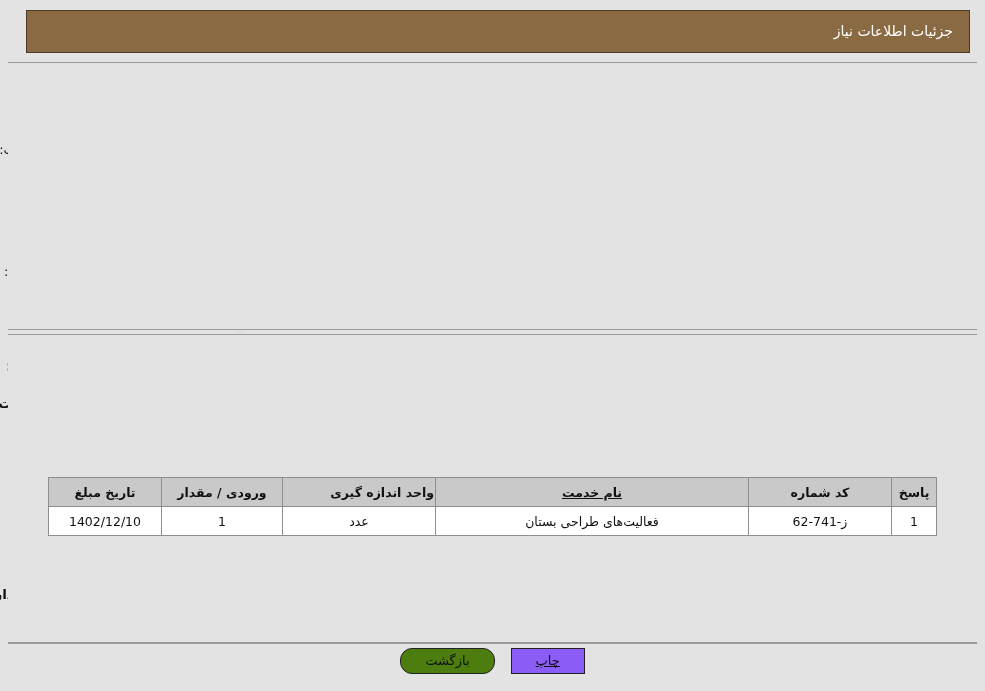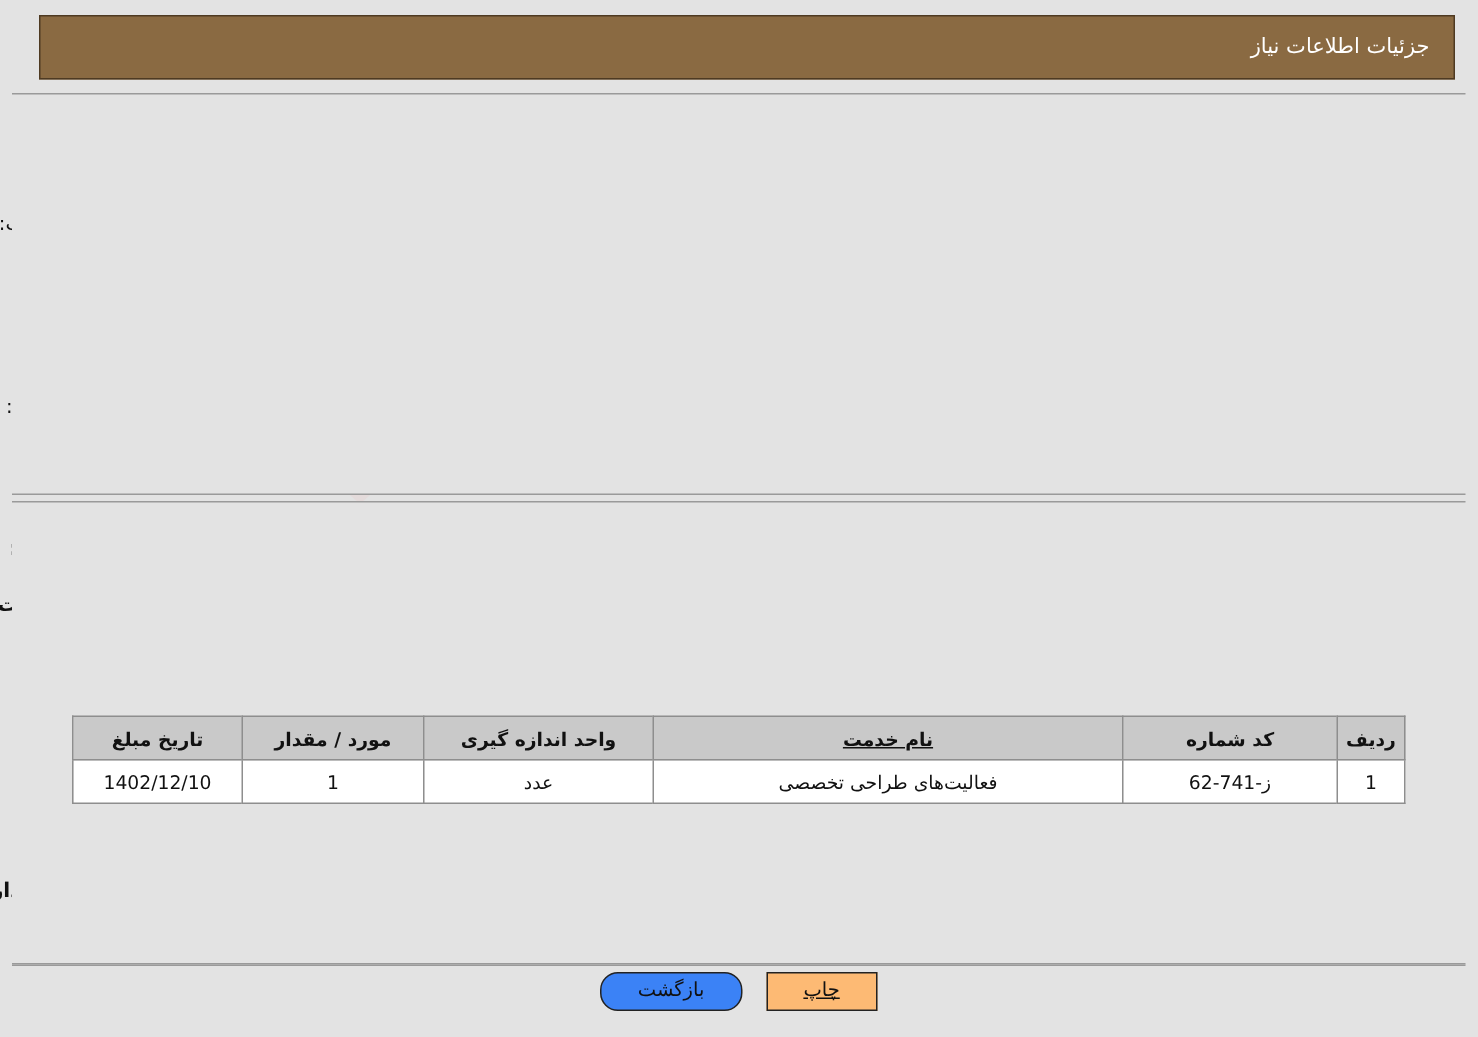--- a/index.html
+++ b/index.html
@@ -210,21 +210,21 @@
   .tbl td {
     background: #ffffff;
     border: 1px solid #8e8e8e;
     height: 26px;
     text-align: center;
     color: #111;
   }
   .c-radif { width: 42px; }
   .c-code  { width: 140px; }
   .c-name  { width: auto; text-decoration: underline; }
-  .c-unit  { width: 150px; }
+  .c-unit  { width: 150px; text-align: right; }
   .c-qty   { width: 118px; }
   .c-date  { width: 110px; }
 
   
   .btnbar {
     position: absolute;
     left: 0; top: 648px;
     width: 985px;
     display: flex;
     flex-direction: row;
@@ -234,22 +234,22 @@
   }
   .btn {
     border: 1px solid #222;
     font-size: 13px;
     padding: 3px 24px;
     cursor: pointer;
     font-family: inherit;
     color: #111;
     line-height: 18px;
   }
-  .btn-print  { background: #fdba74; text-decoration: underline; }
-  .btn-back   { background: #3b82f6; border-radius: 12px; }
+  .btn-print  { background: #8b5cf6; text-decoration: underline; }
+  .btn-back   { background: #4d7c0f; border-radius: 12px; }
 
   .footline {
     position: absolute;
     left: 8px; top: 643px;
     width: 969px;
     border-top: 1px solid #9a9a9a;
     z-index: 2;
   }
 
   .sec-title {
@@ -342,33 +342,33 @@
 </div>
 
 <div class="sec-title" style="right:882px; top:395px;">اطلاعات خدمات مورد نیاز</div>
 
 <div class="sec-title" style="right:882px; top:438px;">گروه خدمت:</div>
 <div class="fld rgt" style="left:175px; top:434px; width:693px;">فعالیت‌های حرفه‌ای، علمی و فنی</div>
 
 <table class="tbl">
   <thead>
     <tr>
-      <th class="c-radif">ردیف</th>
+      <th class="c-radif">پاسخ</th>
       <th class="c-code">کد شماره</th>
       <th class="c-name">نام خدمت</th>
       <th class="c-unit">واحد اندازه گیری</th>
-      <th class="c-qty">مورد / مقدار</th>
+      <th class="c-qty">ورودی / مقدار</th>
       <th class="c-date">تاریخ مبلغ</th>
     </tr>
   </thead>
   <tbody>
     <tr>
       <td>1</td>
       <td>ز-741-62</td>
-      <td>فعالیت‌های طراحی تخصصی</td>
+      <td>فعالیت‌های طراحی بستان</td>
       <td>عدد</td>
       <td>1</td>
       <td>1402/12/10</td>
     </tr>
   </tbody>
 </table>
 
 <div class="sec-title" style="right:882px; top:586px;">توضیحات خریدار:</div>
 <div class="ta" style="left:66px; top:549px; width:802px; height:81px;">
   <span>خرید المان ورودی با ارتفاع 8 متر ( برابر مشخصات فنی و شرح برگه استعلام پیوستی )</span>

